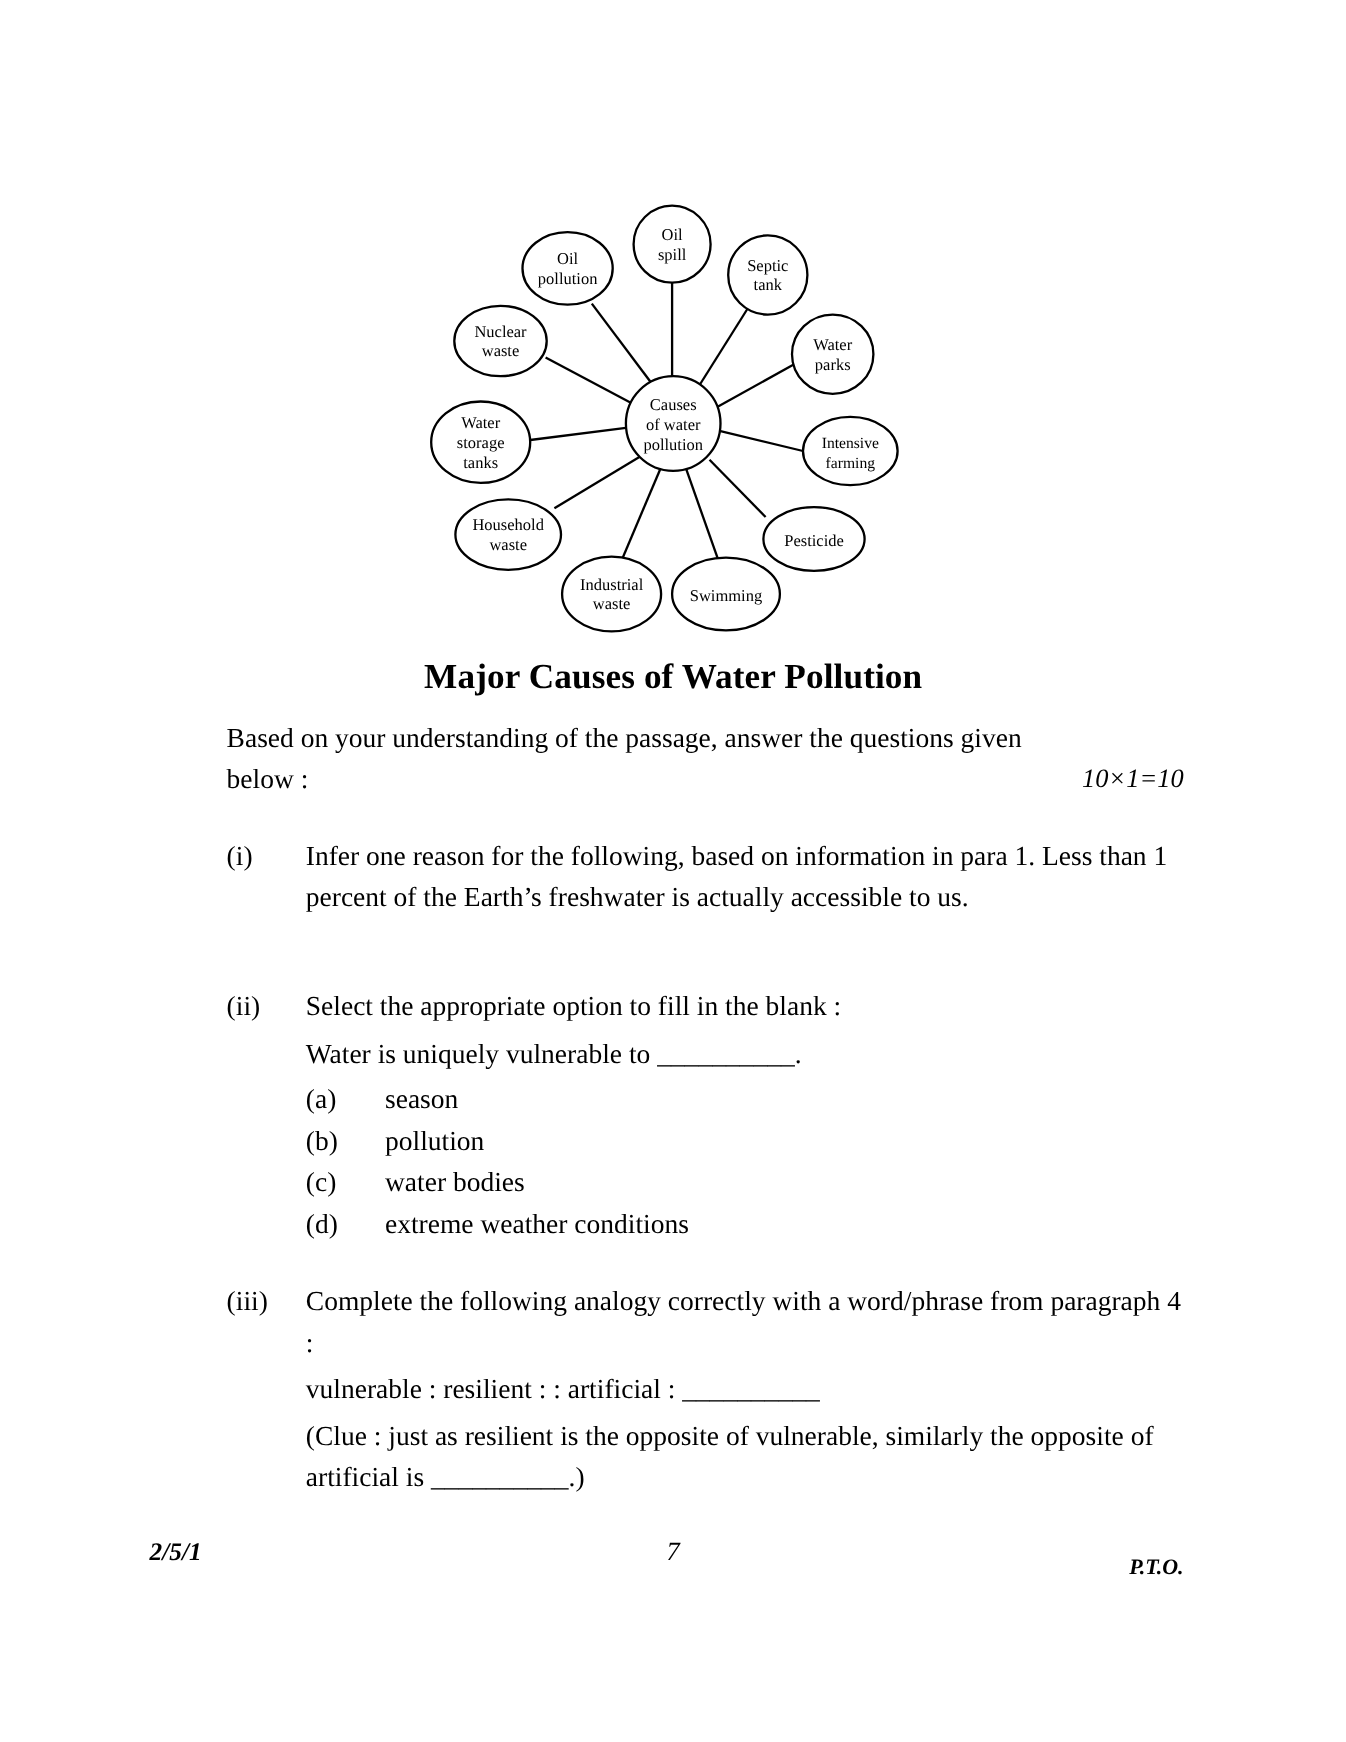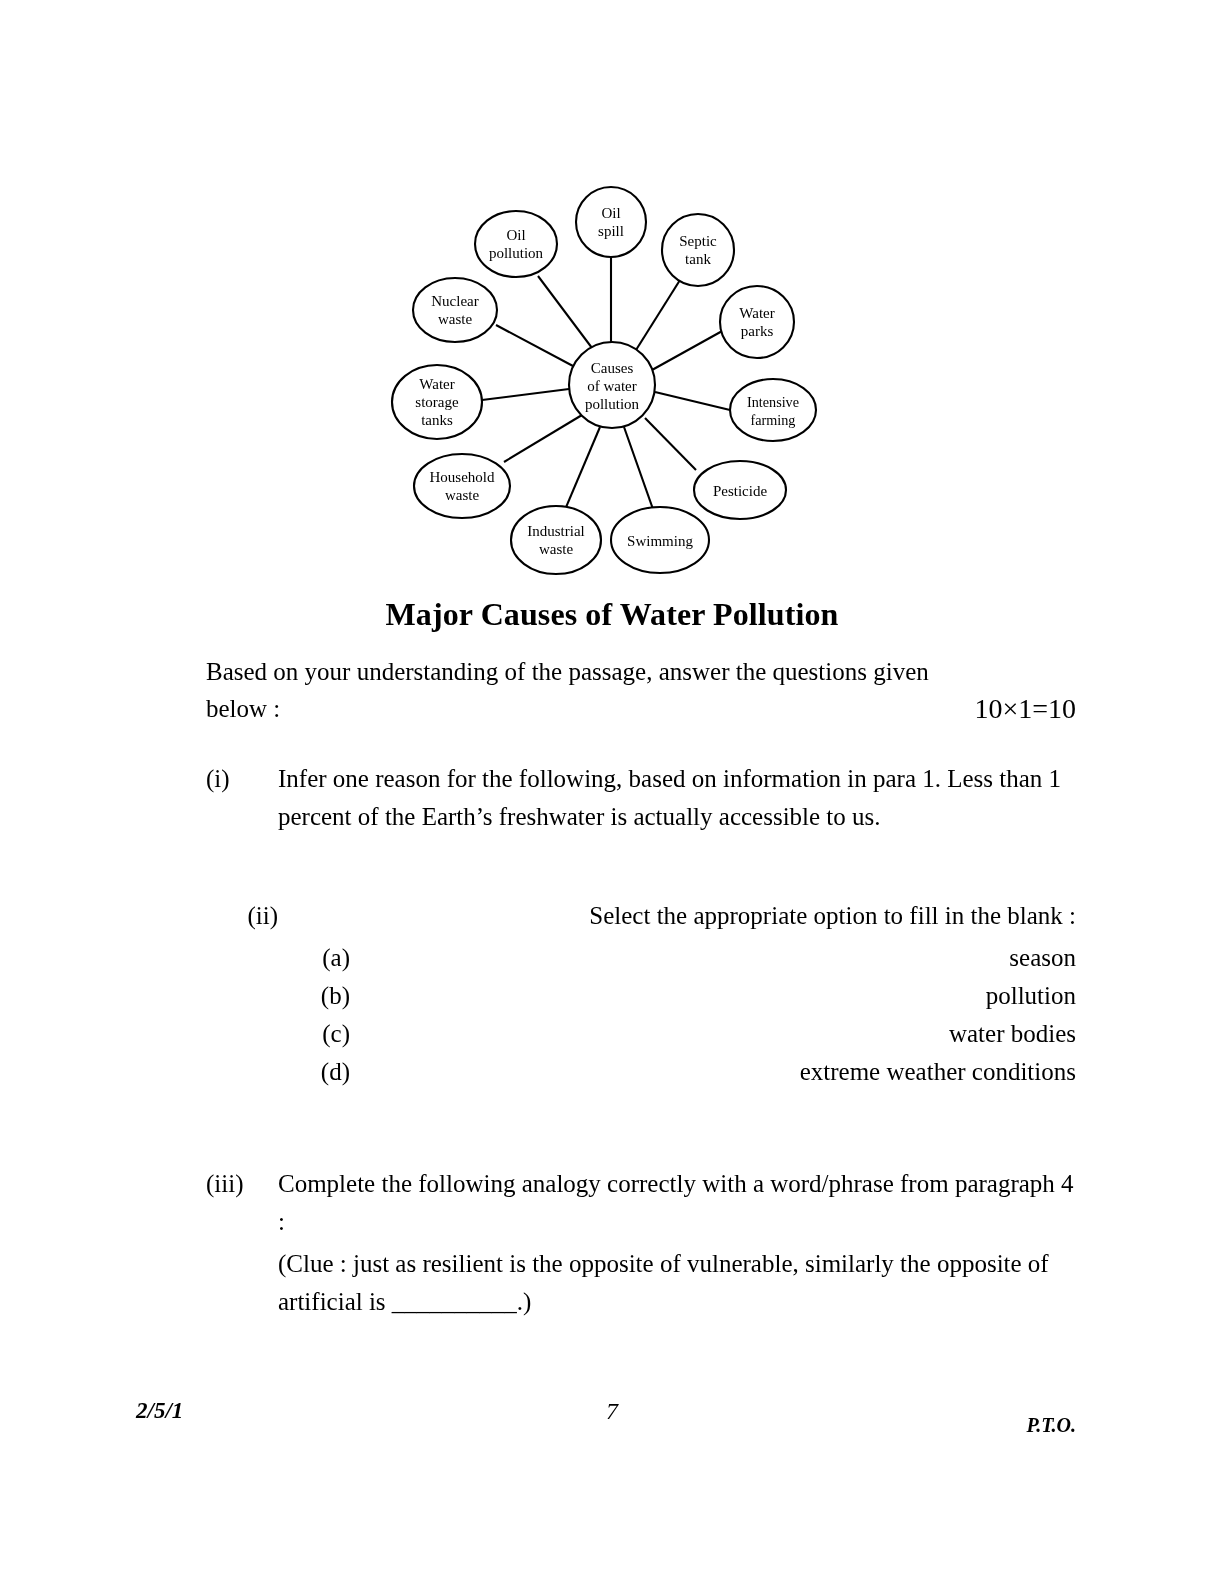--- a/index.html
+++ b/index.html
@@ -82,21 +82,22 @@
     font-size: 25px;
     line-height: 37px;
   }
   .intro .line2 {
     display: flex;
     justify-content: space-between;
     align-items: flex-end;
     width: 870px;
   }
   .marks {
-    font-size: 28px;
+    font-style: italic;
+    font-size: 24px;
   }
 
   .qblock {
     position: absolute;
     left: 206px;
     width: 870px;
     font-size: 25px;
     line-height: 37.5px;
   }
   .q-row {
@@ -125,21 +126,21 @@
   }
   .opt-label {
     width: 72px;
     flex: 0 0 72px;
   }
   .opt-text {
     flex: 1 1 auto;
   }
 
   #q1 { top: 760px; }
-  #q2 { top: 897px; text-align: right; }
+  #q2 { top: 897px; }
   #q3 { top: 1165px; }
 
   
   .footer {
     position: absolute;
     left: 0;
     top: 1398px;
     width: 1224px;
     height: 40px;
   }
@@ -281,20 +282,21 @@
       <div class="q-num">(i)</div>
       <div class="q-body">Infer one reason for the following, based on information in para 1. Less than 1 percent of the Earth’s freshwater is actually accessible to us.</div>
     </div>
   </div>
 
   <div class="qblock" id="q2">
     <div class="q-row">
       <div class="q-num">(ii)</div>
       <div class="q-body">
         <div>Select the appropriate option to fill in the blank :</div>
+        <div class="q-sub">Water is uniquely vulnerable to __________.</div>
         <div class="opt-list">
           <div class="opt-row">
             <span class="opt-label">(a)</span>
             <span class="opt-text">season</span>
           </div>
           <div class="opt-row">
             <span class="opt-label">(b)</span>
             <span class="opt-text">pollution</span>
           </div>
           <div class="opt-row">
@@ -308,20 +310,21 @@
         </div>
       </div>
     </div>
   </div>
 
   <div class="qblock" id="q3">
     <div class="q-row">
       <div class="q-num">(iii)</div>
       <div class="q-body">
         <div>Complete the following analogy correctly with a word/phrase from paragraph 4 :</div>
+        <div class="q-sub">vulnerable : resilient : : artificial : __________</div>
         <div class="q-sub">(Clue : just as resilient is the opposite of vulnerable, similarly the opposite of artificial is __________.)</div>
       </div>
     </div>
   </div>
 
   <div class="footer">
     <div class="footer-left">2/5/1</div>
     <div class="footer-center">7</div>
     <div class="footer-right">P.T.O.</div>
   </div>

